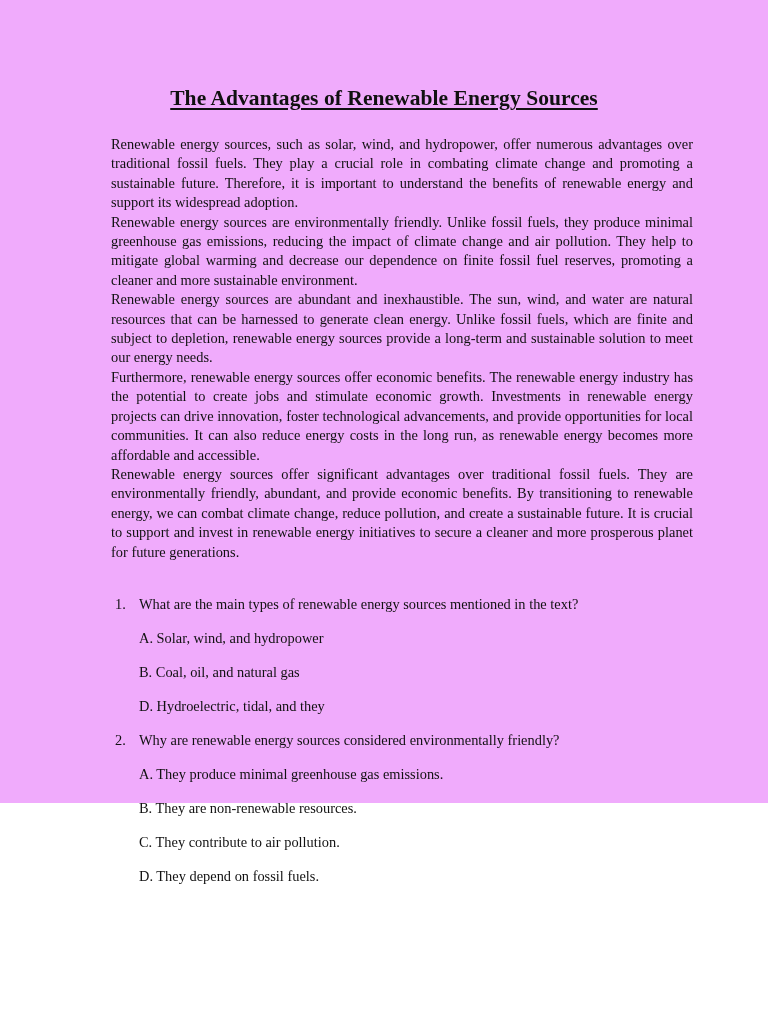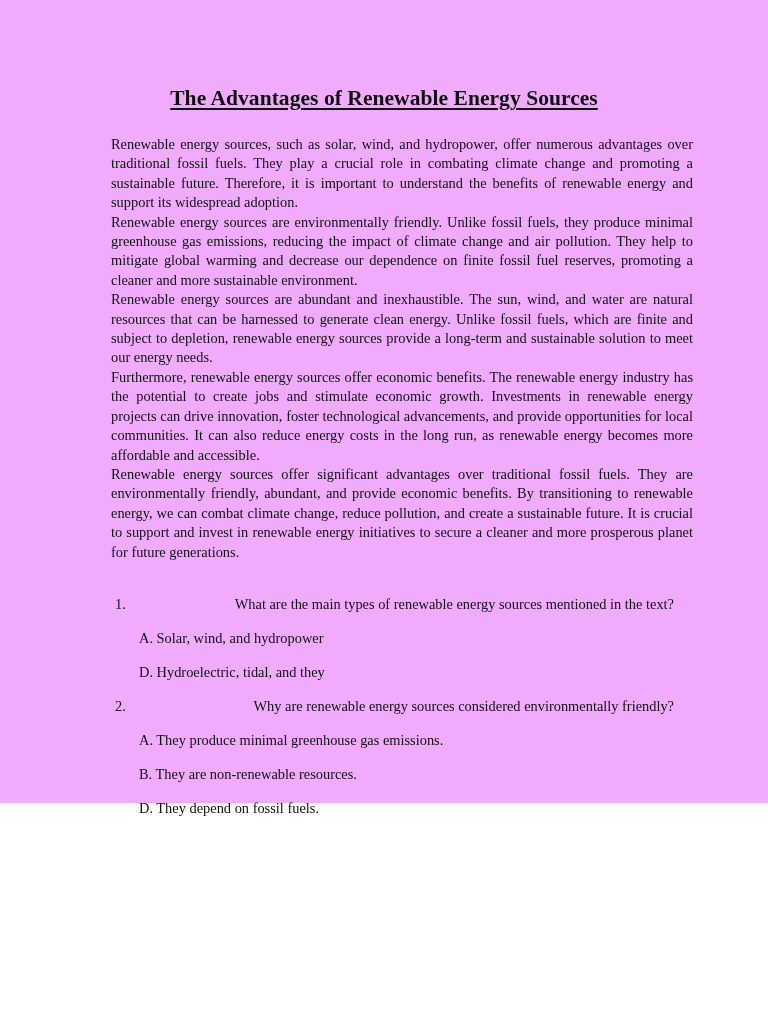--- a/index.html
+++ b/index.html
@@ -67,21 +67,20 @@
       line-height: 20px;
       margin-bottom: 14px;
     }
     .q-num {
       width: 47px;
       padding-left: 23px;
       box-sizing: border-box;
     }
     .q-text {
       flex: 1;
-      text-align: right;
     }
     .option {
       padding-left: 47px;
       height: 20px;
       line-height: 20px;
       margin-bottom: 14px;
     }
   </style>
 </head>
 <body>
@@ -98,26 +97,28 @@
     <p class="para">Renewable energy sources offer significant advantages over traditional fossil fuels. They are environmentally friendly, abundant, and provide economic benefits. By transitioning to renewable energy, we can combat climate change, reduce pollution, and create a sustainable future. It is crucial to support and invest in renewable energy initiatives to secure a cleaner and more prosperous planet for future generations.</p>
   </div>
 
   <div class="questions">
     <div class="question">
       <div class="q-line">
         <span class="q-num">1.</span>
         <span class="q-text">What are the main types of renewable energy sources mentioned in the text?</span>
       </div>
       <div class="option">A. Solar, wind, and hydropower</div>
+      <div class="option">B. Coal, oil, and natural gas</div>
       <div class="option">D. Hydroelectric, tidal, and they</div>
     </div>
     <div class="question">
       <div class="q-line">
         <span class="q-num">2.</span>
         <span class="q-text">Why are renewable energy sources considered environmentally friendly?</span>
       </div>
       <div class="option">A. They produce minimal greenhouse gas emissions.</div>
       <div class="option">B. They are non-renewable resources.</div>
+      <div class="option">C. They contribute to air pollution.</div>
       <div class="option">D. They depend on fossil fuels.</div>
     </div>
   </div>
 
 </div>
 
 </body></html>

